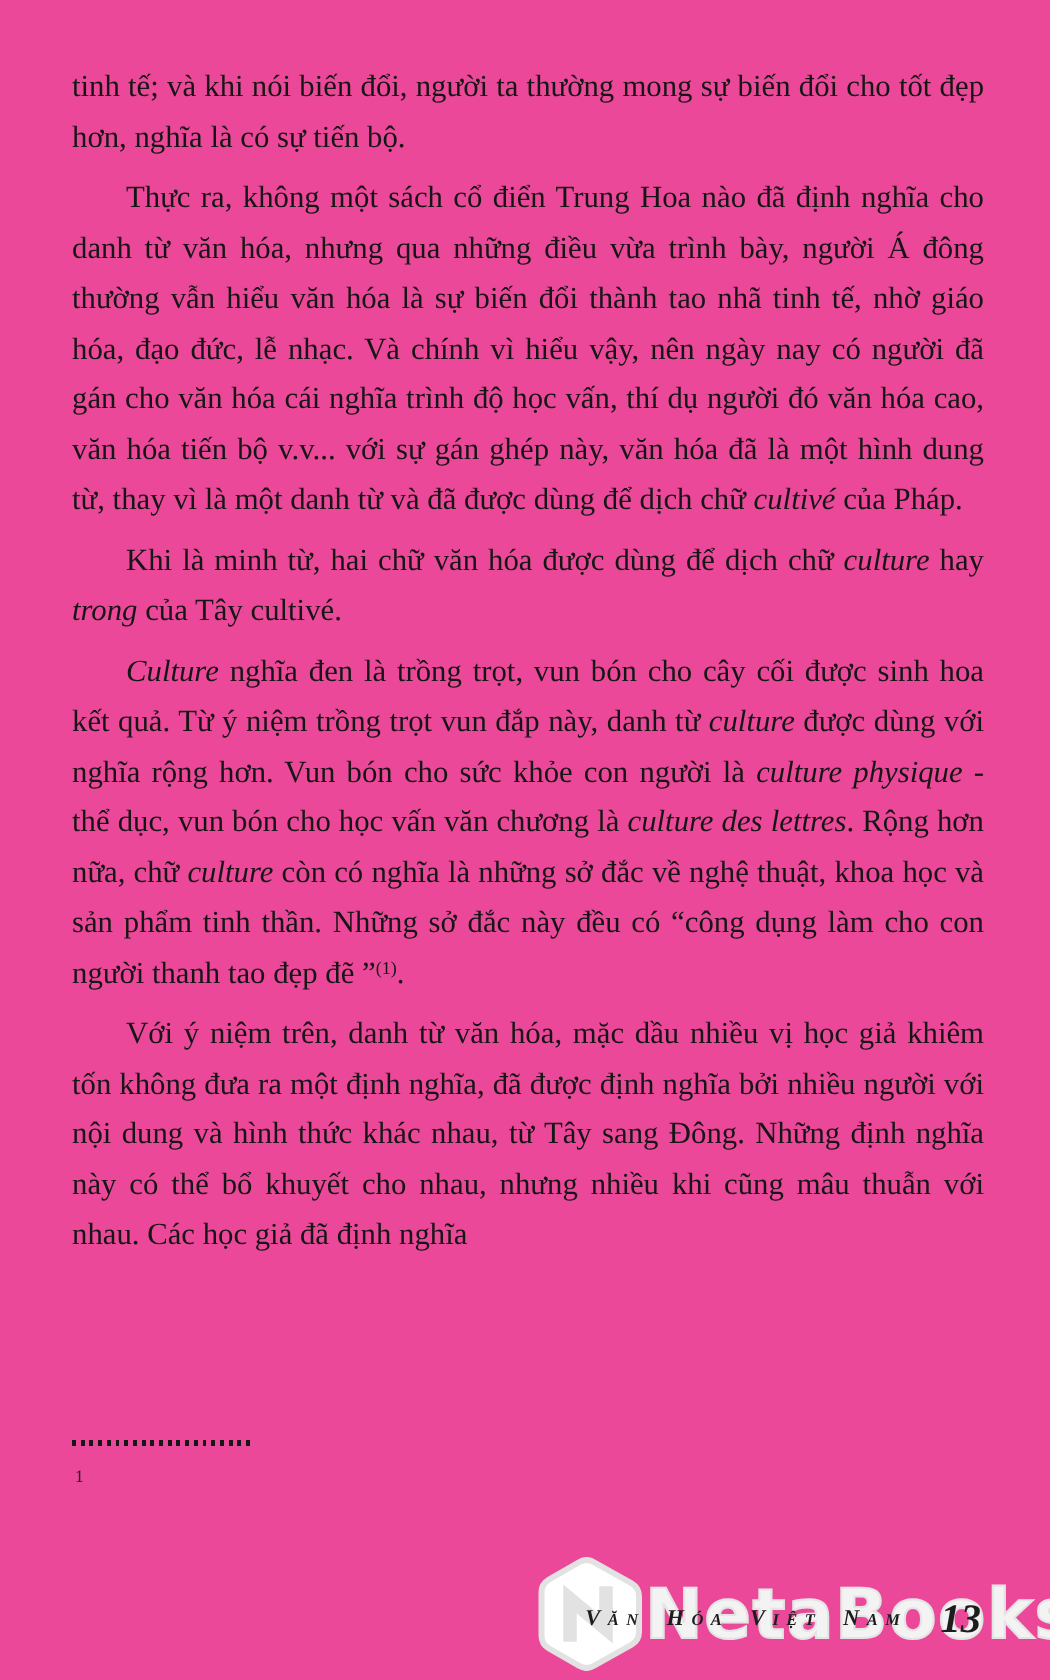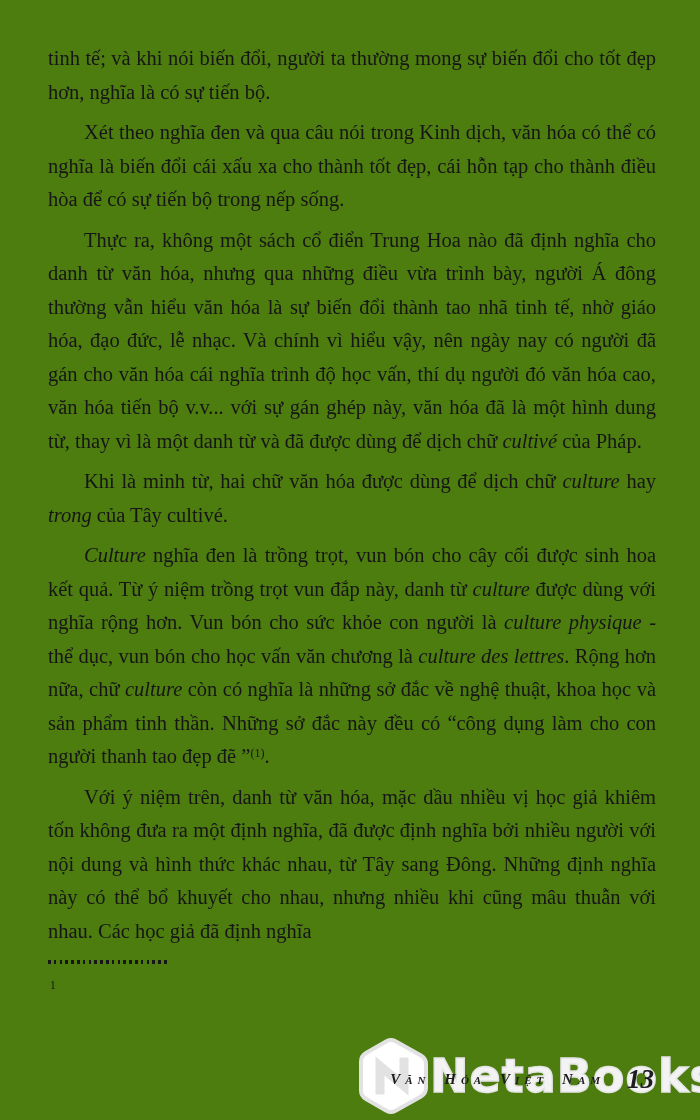--- a/index.html
+++ b/index.html
@@ -4,21 +4,21 @@
 <style>
   html, body {
     margin: 0;
     padding: 0;
     background: #ffffff;
   }
   .page {
     position: relative;
     width: 700px;
     height: 1120px;
-    background: #4d7c0f;
+    background: #ec4899;
     color: #161616;
     font-family: "Liberation Serif", "DejaVu Serif", serif;
     overflow: hidden;
     box-sizing: border-box;
   }
   
   .body-text {
     position: absolute;
     top: 42px;
     left: 48px;
@@ -126,21 +126,20 @@
     color: #1d1d1d;
   }
 </style>
 </head>
 <body>
 
 <div class="page">
 
   <main class="body-text">
       <p><span>tinh tế; và khi nói biến đổi, người ta thường mong sự biến đổi cho tốt đẹp hơn, nghĩa là có sự tiến bộ.</span></p>
-      <p class="indent"><span>Xét theo nghĩa đen và qua câu nói trong Kinh dịch, văn hóa có thể có nghĩa là biến đổi cái xấu xa cho thành tốt đẹp, cái hỗn tạp cho thành điều hòa để có sự tiến bộ trong nếp sống.</span></p>
       <p class="indent"><span>Thực ra, không một sách cổ điển Trung Hoa nào đã định nghĩa cho danh từ văn hóa, nhưng qua những điều vừa trình bày, người Á đông thường vẫn hiểu văn hóa là sự biến đổi thành tao nhã tinh tế, nhờ giáo hóa, đạo đức, lễ nhạc. Và chính vì hiểu vậy, nên ngày nay có người đã gán cho văn hóa cái nghĩa trình độ học vấn, thí dụ người đó văn hóa cao, văn hóa tiến bộ v.v... với sự gán ghép này, văn hóa đã là một hình dung từ, thay vì là một danh từ và đã được dùng để dịch chữ </span><i>cultivé</i><span> của Pháp.</span></p>
       <p class="indent"><span>Khi là minh từ, hai chữ văn hóa được dùng để dịch chữ </span><i>culture</i><span> hay </span><i>trong</i><span> của Tây cultivé.</span></p>
       <p class="indent"><i>Culture</i><span> nghĩa đen là trồng trọt, vun bón cho cây cối được sinh hoa kết quả. Từ ý niệm trồng trọt vun đắp này, danh từ </span><i>culture</i><span> được dùng với nghĩa rộng hơn. Vun bón cho sức khỏe con người là </span><i>culture physique</i><span> - thể dục, vun bón cho học vấn văn chương là </span><i>culture des lettres</i><span>. Rộng hơn nữa, chữ </span><i>culture</i><span> còn có nghĩa là những sở đắc về nghệ thuật, khoa học và sản phẩm tinh thần. Những sở đắc này đều có “công dụng làm cho con người thanh tao đẹp đẽ ”</span><sup>(1)</sup><span>.</span></p>
       <p class="indent"><span>Với ý niệm trên, danh từ văn hóa, mặc dầu nhiều vị học giả khiêm tốn không đưa ra một định nghĩa, đã được định nghĩa bởi nhiều người với nội dung và hình thức khác nhau, từ Tây sang Đông. Những định nghĩa này có thể bổ khuyết cho nhau, nhưng nhiều khi cũng mâu thuẫn với nhau. Các học giả đã định nghĩa</span></p>
     </main>
 
   <div class="footnote-block">
     <div class="footnote-rule"></div>
     <div class="footnote">
       <span class="fn-marker">1</span>

